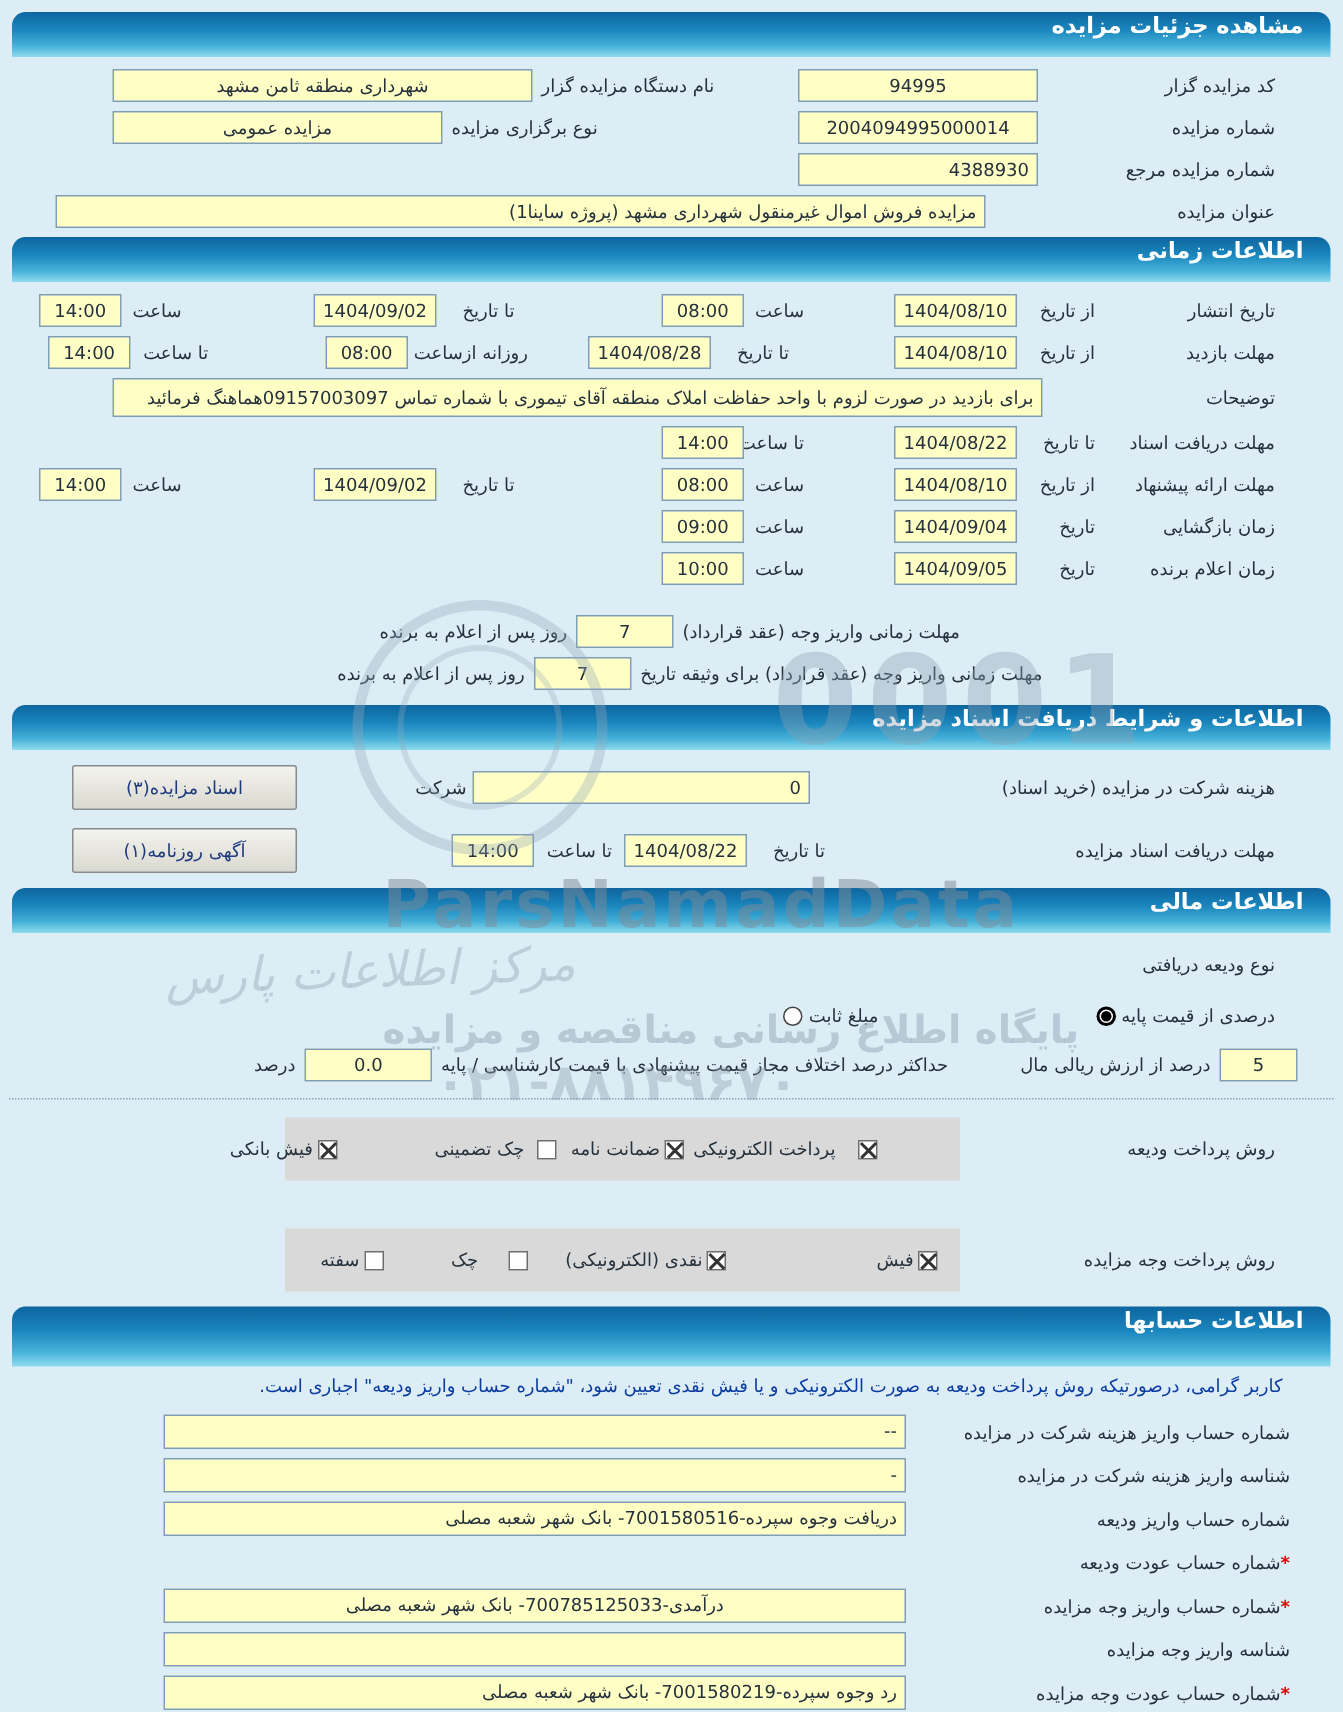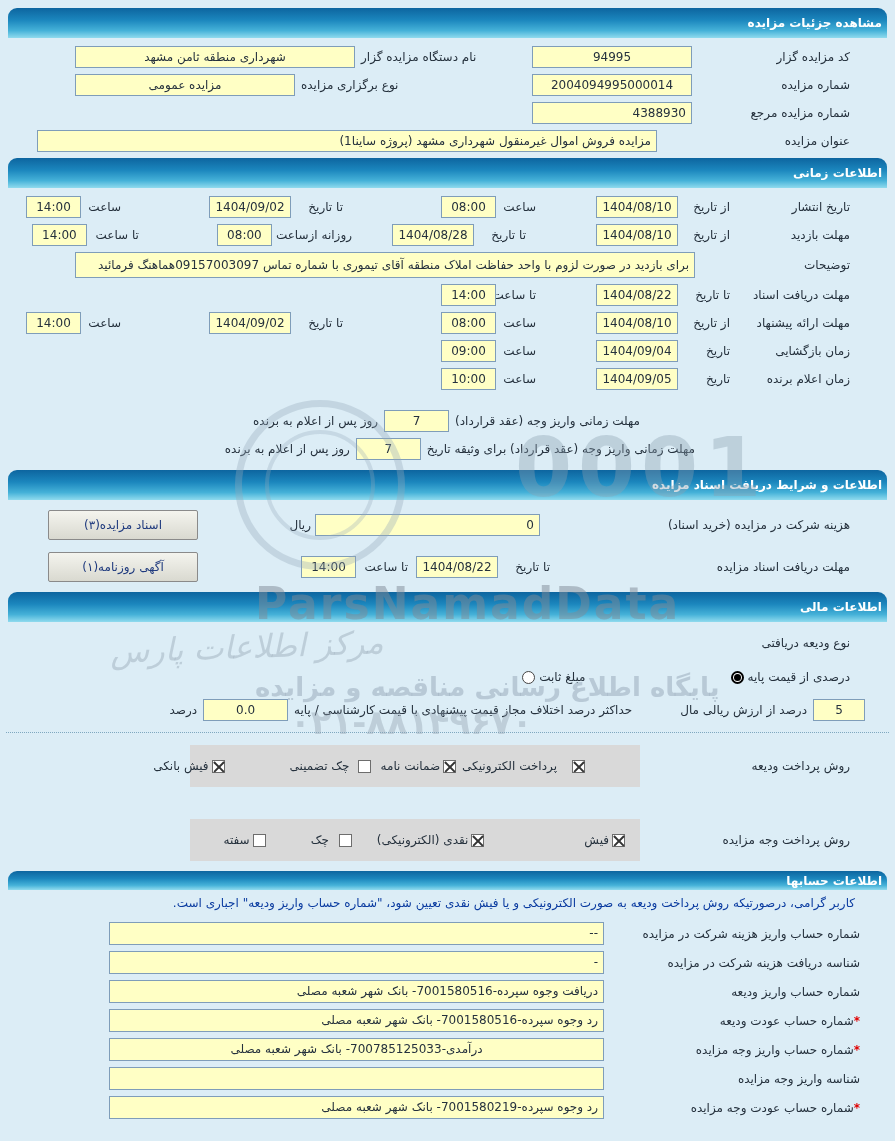--- a/index.html
+++ b/index.html
@@ -2,22 +2,22 @@
 <html lang="fa" dir="rtl"><head>
 <meta charset="utf-8">
 <style>
   * { box-sizing: border-box; margin:0; padding:0; }
   html,body { background:#dcedf6; }
   .page { position:relative; width:895px; height:1141px; overflow:hidden;
           background:#dcedf6; direction:rtl;
           font-family:"DejaVu Sans", sans-serif; font-size:12px; color:#25313d; padding-top:8px; }
   .bar { height:30px; margin:0 8px 0 8px; border-radius:9px 9px 0 0;
          background:linear-gradient(180deg,#0d659f 0%,#1b86bd 40%,#45b1d8 75%,#90dbee 100%);
-         color:#fff; font-weight:bold; font-size:12px; display:flex; align-items:center;
-         padding:0 5px; position:relative; z-index:1; }
+         color:#fff; font-weight:bold; font-size:15px; display:flex; 
+         padding:0 18px; position:relative; z-index:1; }
   .row { display:flex; align-items:center; height:22px; margin-bottom:6px; padding-right:45px;
          position:relative; z-index:1; white-space:nowrap; }
   .lbl { text-align:right; }
   .l-main { width:112px; margin-left:8px; }
   .l-gen  { width:150px; margin-left:8px; }
   .l-doc  { width:240px; margin-left:10px;text-align:right; }
   .l-acc  { width:250px; margin-left:6px;text-align:right; }
   .sub { text-align:right; }
   .f { height:22px; line-height:20px; border:1px solid #7f9db9; background:#ffffc5;
        padding:0 5px; overflow:hidden; white-space:nowrap; }
@@ -186,21 +186,21 @@
     <span class="lbl" style="margin-right:6px">روز پس از اعلام به برنده</span>
   </div>
 
   <div class="bar" style="margin-top:10px">
     <span>اطلاعات و شرایط دریافت اسناد مزایده</span>
   </div>
   <div style="height:10px"></div>
   <div class="row" style="height:30px;padding-left:48px">
     <span class="lbl l-doc">هزینه شرکت در مزایده (خرید اسناد)</span>
     <span class="f" style="width:225px;margin-right:60px;text-align:right">0</span>
-    <span class="lbl" style="margin-right:4px">ریال</span>
+    <span class="lbl" style="margin-right:4px">شرکت</span>
     <button class="btn">اسناد مزایده(۳)</button>
   </div>
   <div style="height:6px"></div>
   <div class="row" style="height:30px;padding-left:48px">
     <span class="lbl l-doc">مهلت دریافت اسناد مزایده</span>
     <span class="sub" style="width:48px;margin-right:50px;margin-left:4px">تا تاریخ</span>
     <span class="f date">1404/08/22</span>
     <span class="sub" style="width:48px;margin-right:8px;margin-left:4px">تا ساعت</span>
     <span class="f time">14:00</span>
     <button class="btn">آگهی روزنامه(۱)</button>
@@ -260,51 +260,50 @@
     <span class="lbl" style="width:160px;margin-left:50px">روش پرداخت وجه مزایده</span>
     <span class="panel" style="padding-right:15px">
       <span class="radio-item" style="gap:1px">
         <span class="cb on"></span>
         <span>فیش</span>
       </span>
       <span class="radio-item" style="gap:1px;margin-right:100px">
         <span class="cb on"></span>
         <span>نقدی (الکترونیکی)</span>
       </span>
-      <span class="radio-item" style="gap:8px;margin-right:25px">
+      <span class="radio-item" style="gap:18px;margin-right:25px">
         <span class="cb"></span>
         <span>چک</span>
       </span>
       <span class="radio-item" style="gap:1px;margin-right:45px">
         <span class="cb"></span>
         <span>سفته</span>
       </span>
     </span>
   </div>
 
-  <div class="bar" style="margin-top:10px;height:19px">
+  <div class="bar" style="margin-top:10px;height:40px">
     <span>اطلاعات حسابها</span>
   </div>
   <div class="notice">کاربر گرامی، درصورتیکه روش پرداخت ودیعه به صورت الکترونیکی و یا فیش نقدی تعیین شود، "شماره حساب واریز ودیعه" اجباری است.</div>
 
   <div class="row" style="height:23px;padding-right:35px">
     <span class="lbl l-acc"><span class="star"></span><span>شماره حساب واریز هزینه شرکت در مزایده</span></span>
     <span class="f" style="width:495px;text-align:right;height:23px;line-height:21px">--</span>
   </div>
   <div class="row" style="height:23px;padding-right:35px">
-    <span class="lbl l-acc"><span class="star"></span><span>شناسه دریافت هزینه شرکت در مزایده</span></span>
+    <span class="lbl l-acc"><span class="star"></span><span>شناسه واریز هزینه شرکت در مزایده</span></span>
     <span class="f" style="width:495px;text-align:right;height:23px;line-height:21px">-</span>
   </div>
   <div class="row" style="height:23px;padding-right:35px">
     <span class="lbl l-acc"><span class="star"></span><span>شماره حساب واریز ودیعه</span></span>
     <span class="f" style="width:495px;text-align:right;height:23px;line-height:21px">دریافت وجوه سپرده-7001580516- بانک شهر شعبه مصلی</span>
   </div>
   <div class="row" style="height:23px;padding-right:35px">
     <span class="lbl l-acc"><span class="star">*</span><span>شماره حساب عودت ودیعه</span></span>
-    <span class="f" style="width:495px;text-align:right;height:23px;line-height:21px">رد وجوه سپرده-7001580516- بانک شهر شعبه مصلی</span>
   </div>
   <div class="row" style="height:23px;padding-right:35px">
     <span class="lbl l-acc"><span class="star">*</span><span>شماره حساب واریز وجه مزایده</span></span>
     <span class="f" style="width:495px;text-align:center;height:23px;line-height:21px">درآمدی-700785125033- بانک شهر شعبه مصلی</span>
   </div>
   <div class="row" style="height:23px;padding-right:35px">
     <span class="lbl l-acc"><span class="star"></span><span>شناسه واریز وجه مزایده</span></span>
     <span class="f" style="width:495px;text-align:right;height:23px;line-height:21px"></span>
   </div>
   <div class="row" style="height:23px;padding-right:35px">

